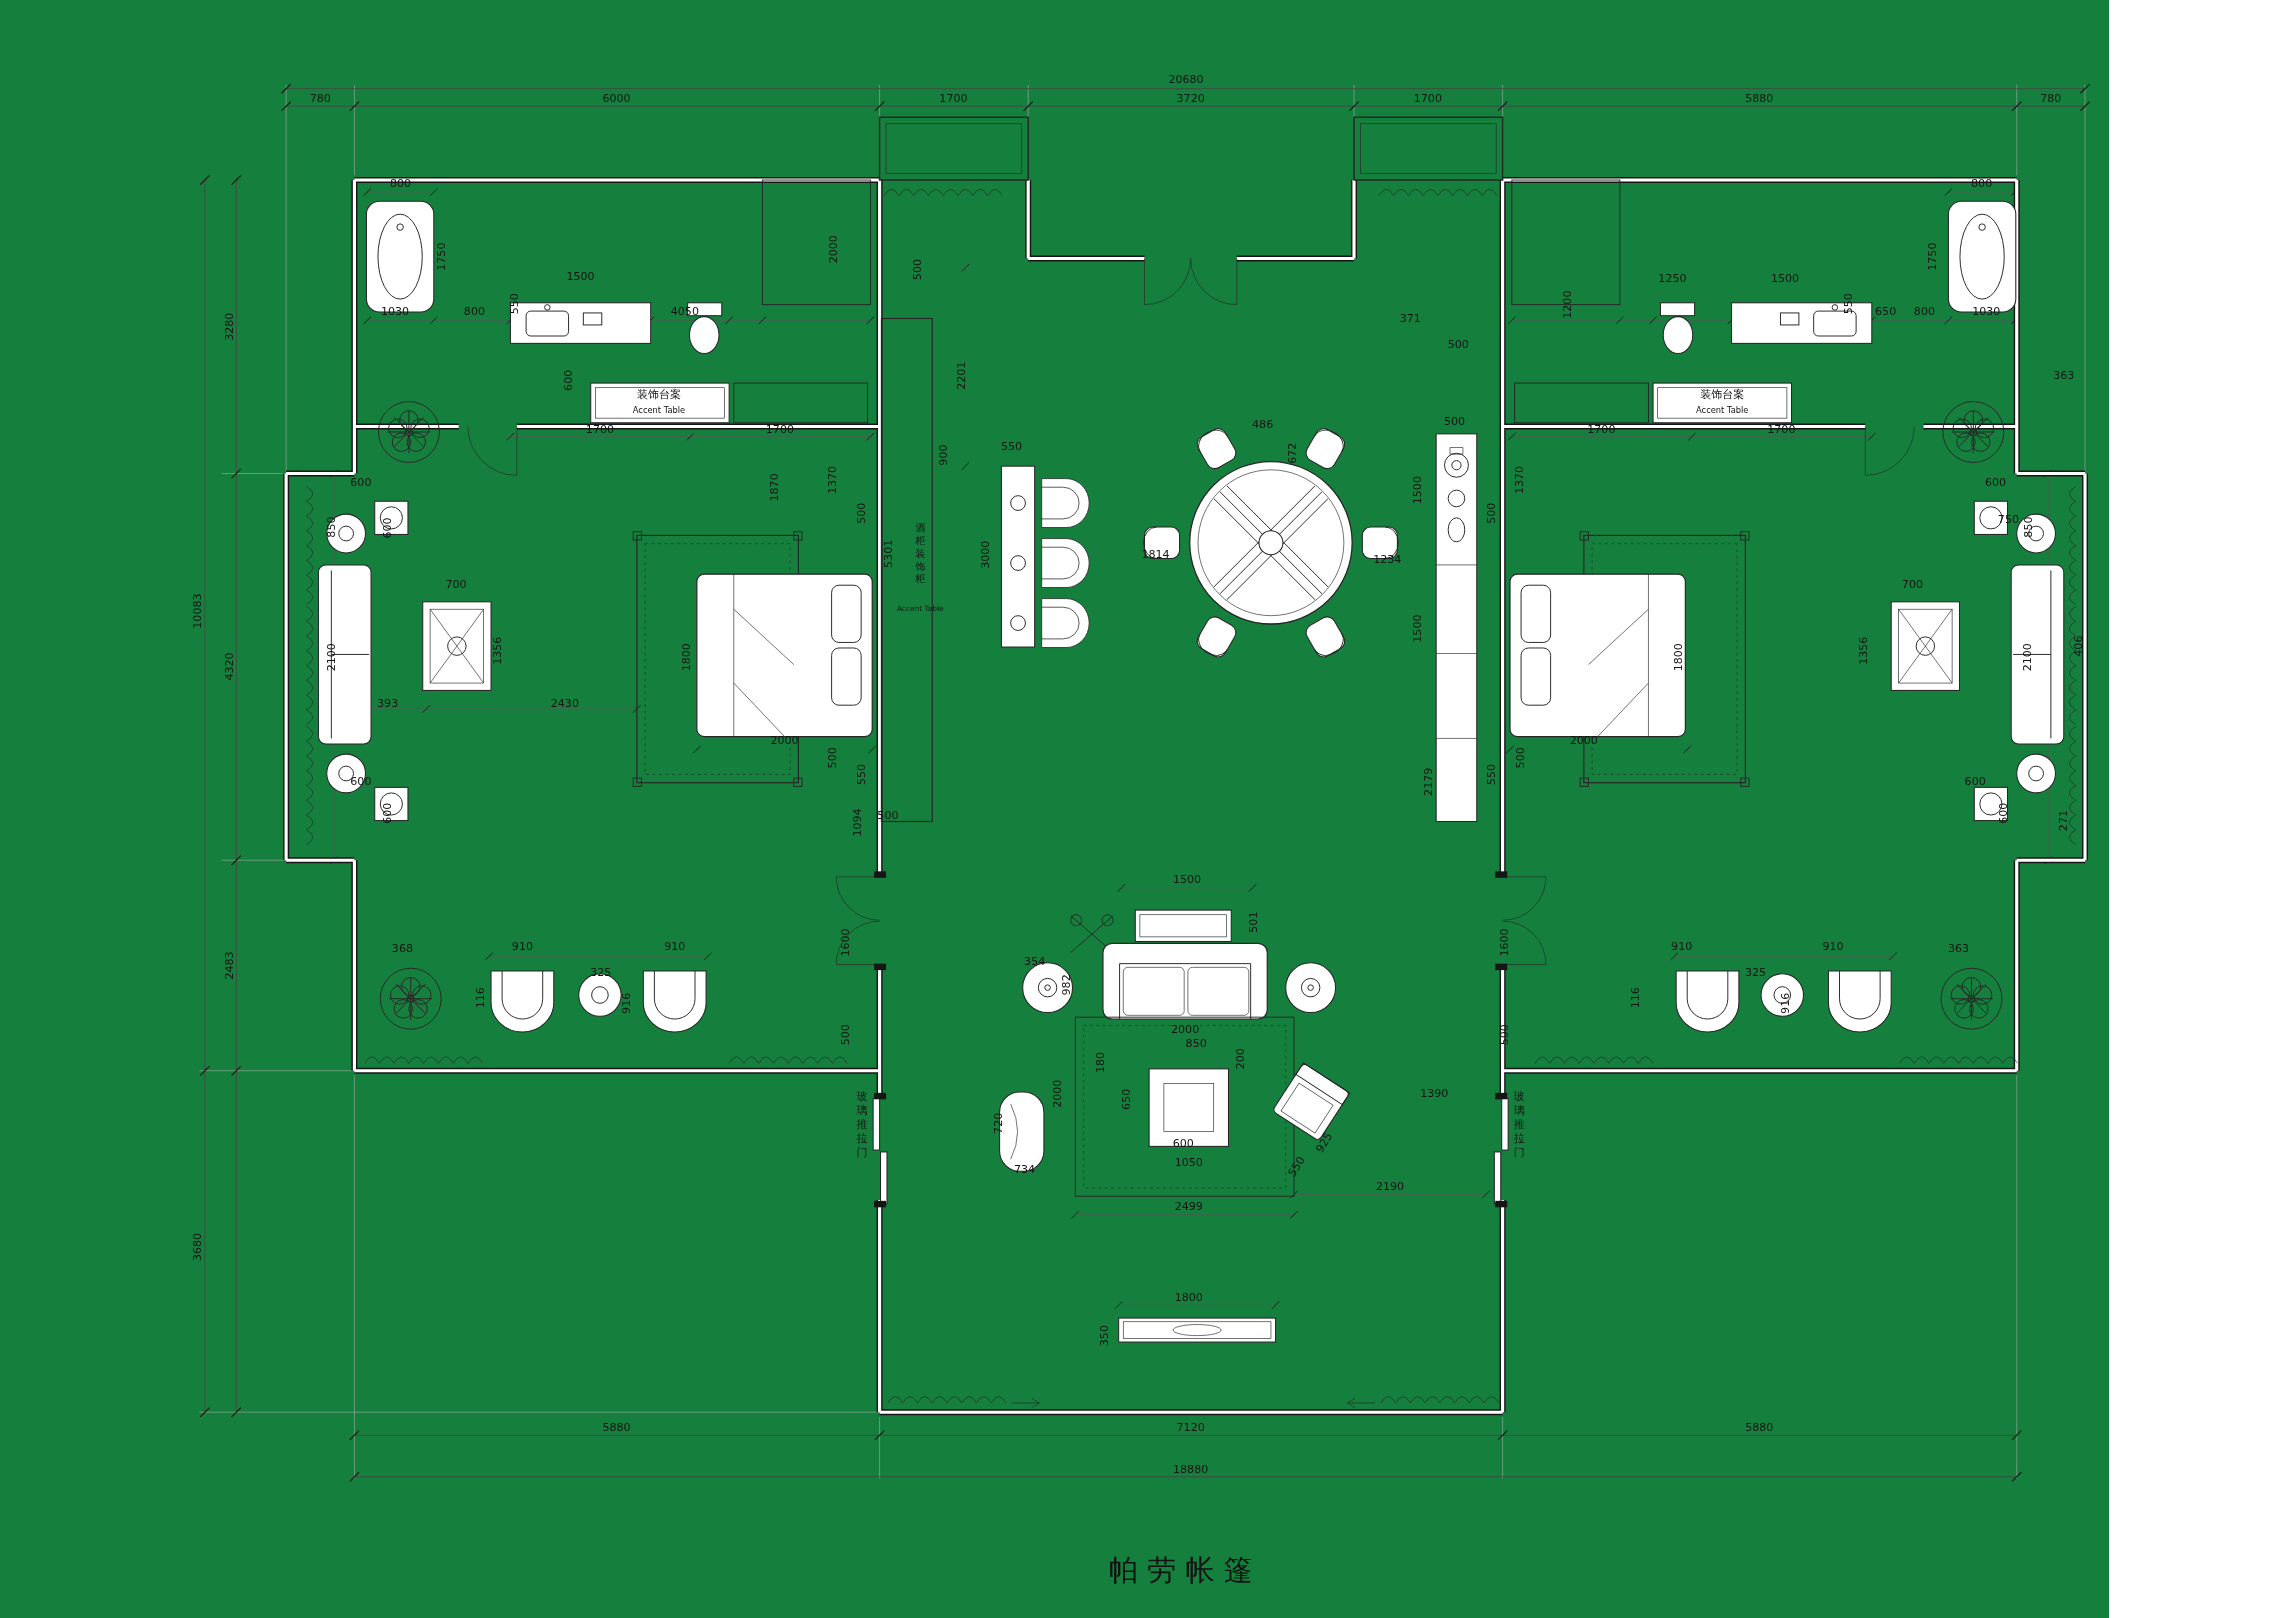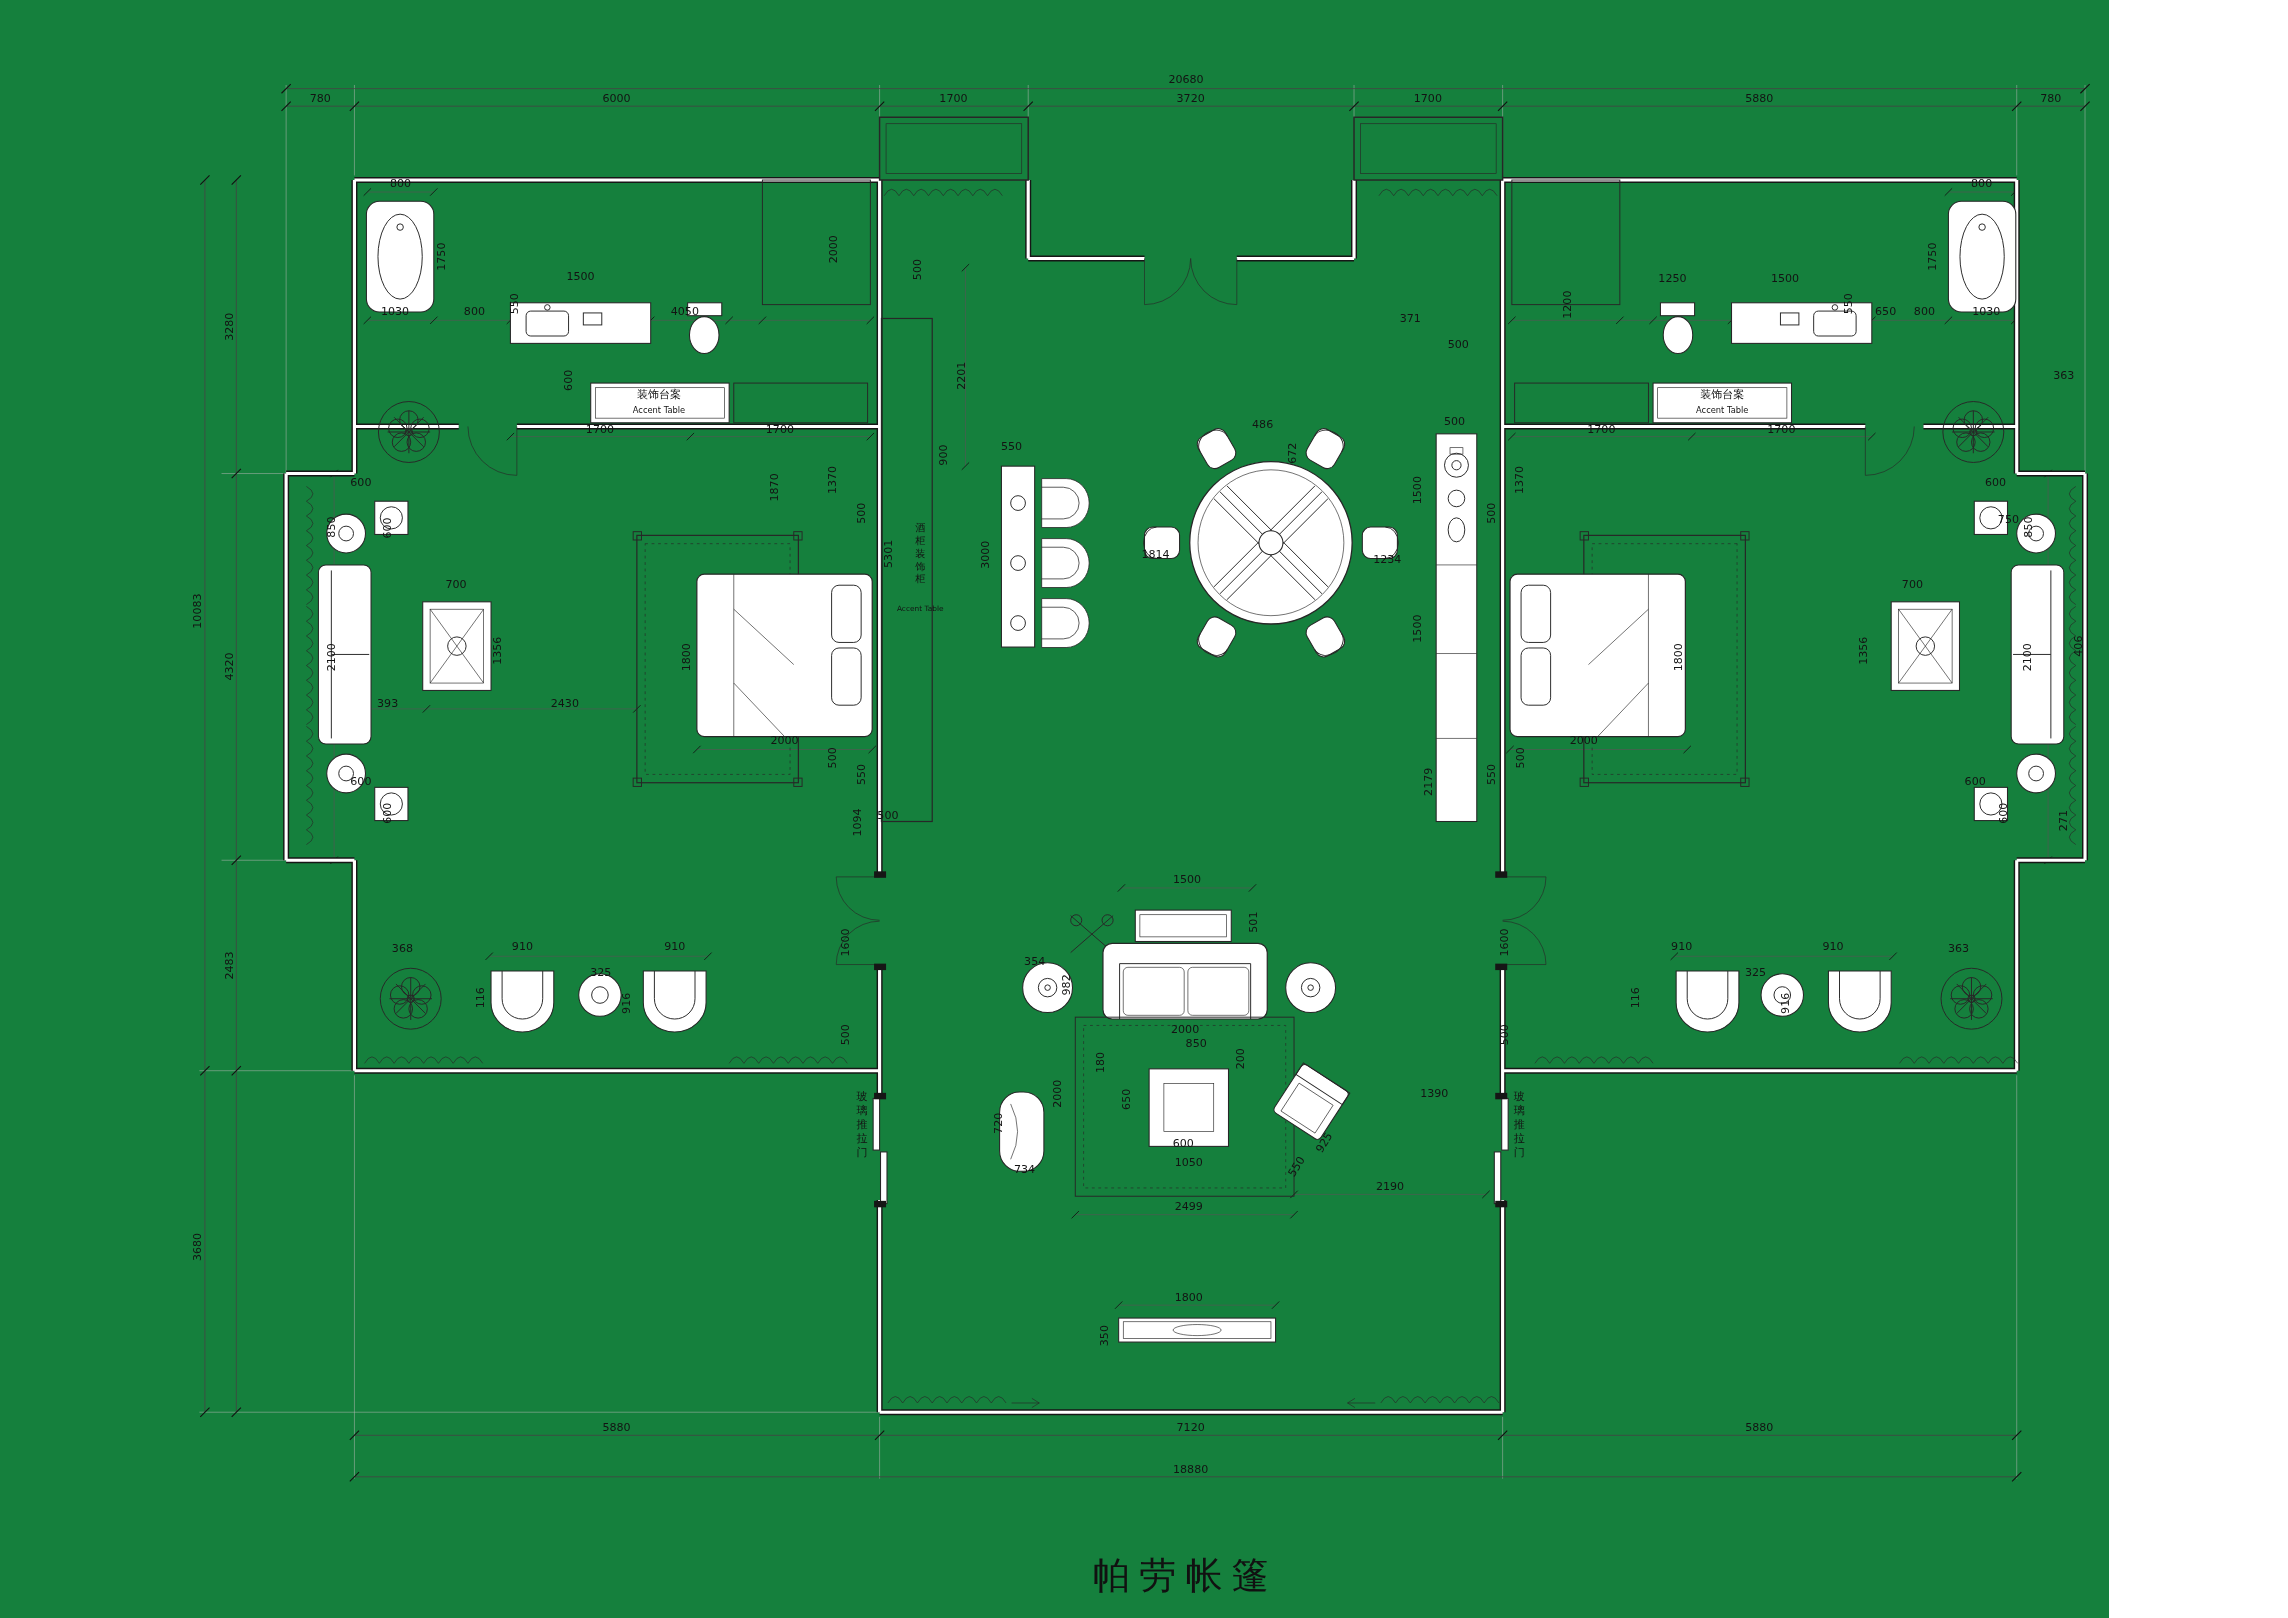--- a/index.html
+++ b/index.html
@@ -11,21 +11,21 @@
   .fw{stroke:#272727;stroke-width:1.15;fill:#ffffff;}
   .thin{stroke-width:0.7;}
   .dash{stroke-dasharray:3,4;}
   .dim{stroke:#555;stroke-width:0.7;fill:none;}
   .chain{stroke:#444;stroke-width:0.9;fill:none;}
   .tick{stroke:#111;stroke-width:1.2;fill:none;}
   .ext{stroke:#b8b8b8;stroke-width:0.55;fill:none;}
   .solid{fill:#161616;stroke:none;}
   #ann-layer text{fill:#131313;font-family:"DejaVu Sans",sans-serif;}
   .title{position:absolute;left:1001px;top:1551px;width:369px;text-align:center;
-         font-size:37px;letter-spacing:9.2px;color:#111;font-family:"DejaVu Sans",sans-serif;}
+         font-size:29px;letter-spacing:9.2px;color:#111;font-family:"DejaVu Sans",sans-serif;}
 </style>
 </head>
 <body>
 
 <div class="canvas">
 <svg viewBox="0 0 2480 1754" width="2289" height="1619">
   <defs>
     <pattern id="grid" width="11" height="11" patternUnits="userSpaceOnUse">
       <path d="M11,0 H0 V11" fill="none" stroke="#666" stroke-width="0.7"></path>
     </pattern>

